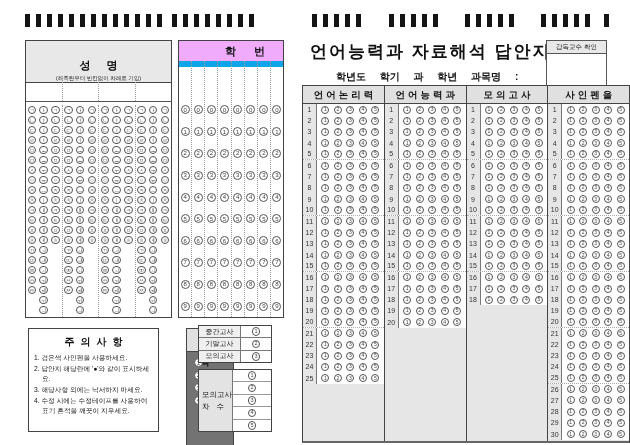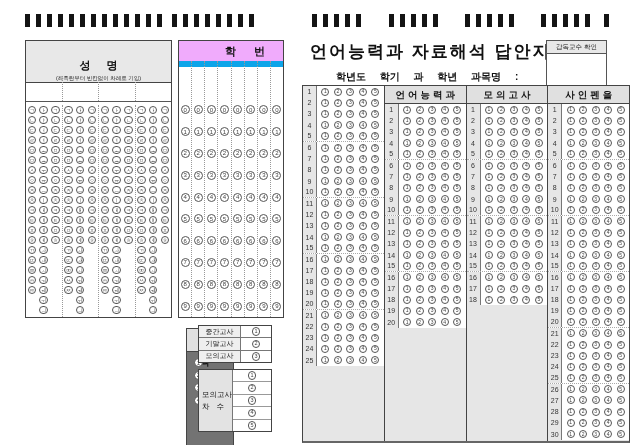--- a/index.html
+++ b/index.html
@@ -1149,20 +1149,21 @@
 
   <h1 class="sheet-title">언어능력과 자료해석 답안지</h1>
   <div class="proctor">
     <div class="proctor-h">감독교수 확인</div>
     <div class="proctor-body"></div>
   </div>
   <div class="info-line">학년도 학기 과 학년 과목명 :</div>
 
   <div class="answer-grid" id="answer-grid">
       <div class="ans-col">
+        <div class="ans-header">언어논리력</div>
         <div class="ans-rows">
           <div class="ans-row">
             <span class="ans-num">1</span>
             <div class="ans-bubbles">
               <span class="bubble">1</span>
               <span class="bubble">2</span>
               <span class="bubble">3</span>
               <span class="bubble">4</span>
               <span class="bubble">5</span>
             </div>
@@ -2103,20 +2104,29 @@
               <span class="bubble">3</span>
               <span class="bubble">4</span>
               <span class="bubble">5</span>
             </div>
           </div>
           <div class="ans-filler"></div>
         </div>
       </div>
     </div>
 
+  <section class="notice">
+    <div class="notice-title">주의사항</div>
+    <ol class="notice-items" id="notice-items">
+        <li>1. 검은색 사인펜을 사용하세요.</li>
+        <li>2. 답안지 해당란에 '●'와 같이 표시하세요.</li>
+        <li>3. 해당사항 외에는 낙서하지 마세요.</li>
+        <li>4. 수정 시에는 수정테이프를 사용하여 표기 흔적을 깨끗이 지우세요.</li>
+      </ol>
+  </section>
 
   <section class="dept">
     <div class="dept-h">학과</div>
     <div class="dept-body" id="dept-options">
         <span class="bubble">1</span>
         <span class="bubble">2</span>
         <span class="bubble">3</span>
         <span class="bubble">4</span>
       </div>
   </section>

